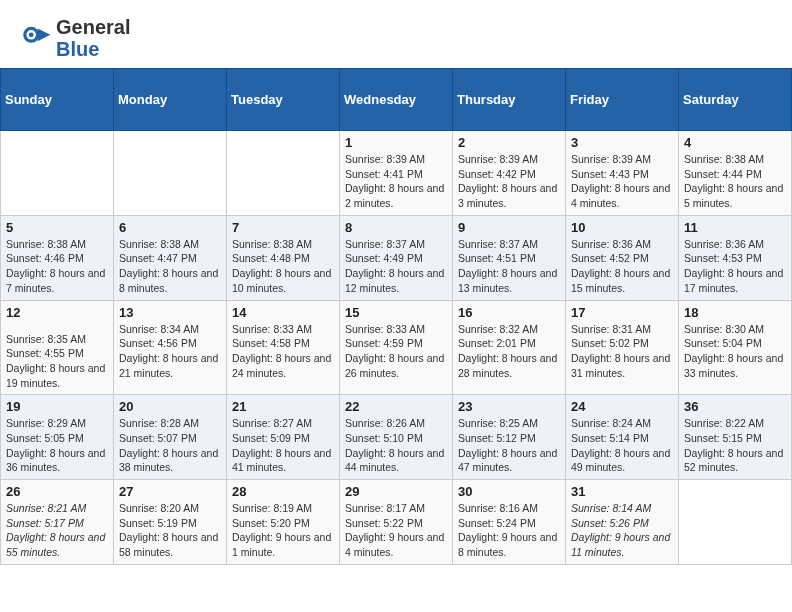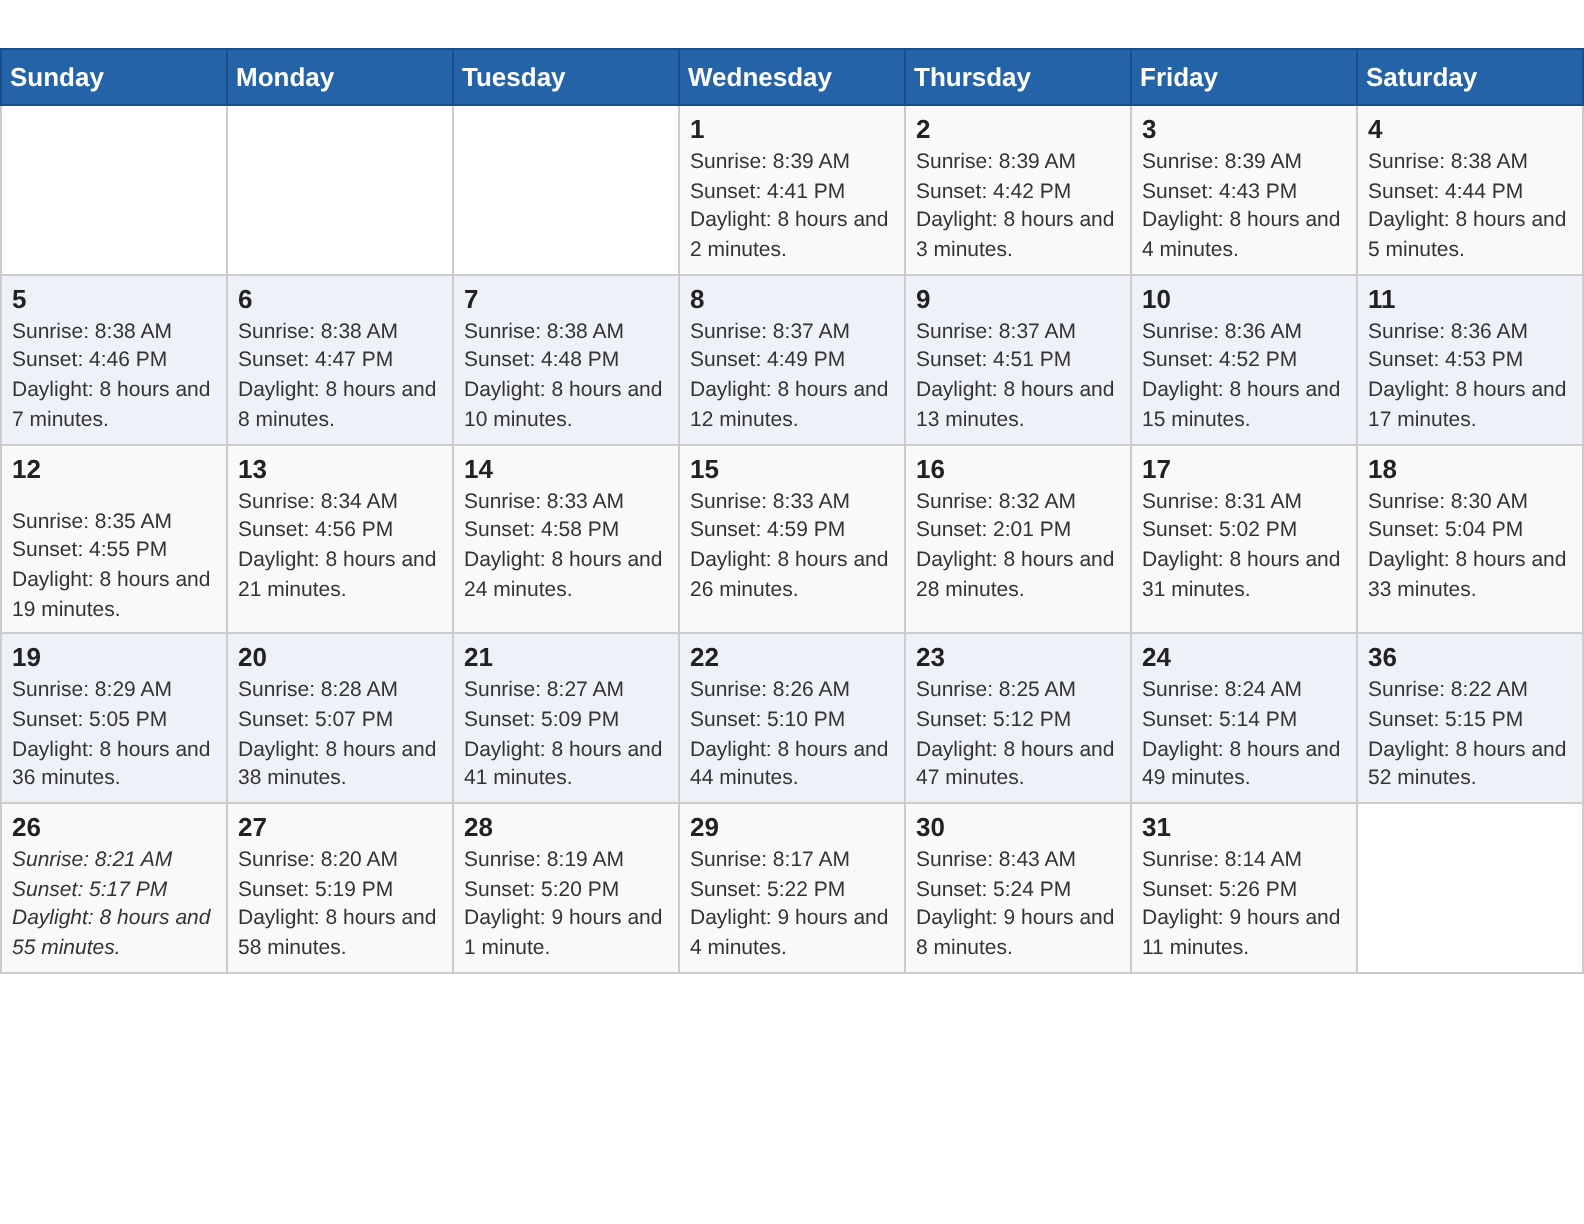--- a/index.html
+++ b/index.html
@@ -49,21 +49,21 @@
     .calendar {
       width: 100%;
       border-collapse: collapse;
       margin: 0;
     }
     .calendar thead tr th {
       background: #2563a8;
       color: #fff;
       font-size: 13px;
       font-weight: bold;
-      padding: 6px 4px;
+      padding: 23px 4px;
       text-align: left;
       border: 1px solid #1a4e8a;
     }
     .calendar tbody tr td {
       border: 1px solid #ccc;
       vertical-align: top;
       padding: 4px 5px;
       font-size: 11px;
       color: #333;
       width: calc(100% / 7);
@@ -89,20 +89,32 @@
       color: #333;
     }
     .empty {
       background: #fff !important;
     }
   </style>
 </head>
 <body>
 
 <div class="header">
+  <div class="logo">
+    <svg class="logo-icon" viewBox="0 0 40 40">
+      <circle cx="14" cy="16" r="10" fill="#2563a8"></circle>
+      <circle cx="14" cy="16" r="6" fill="#fff"></circle>
+      <circle cx="14" cy="16" r="3" fill="#2563a8"></circle>
+      <polygon points="22,8 38,16 22,24" fill="#2563a8"></polygon>
+    </svg>
+    <div class="logo-text">
+      <span class="logo-general">General</span><br>
+      <span class="logo-blue">Blue</span>
+    </div>
+  </div>
 </div>
 
 <table class="calendar">
   <thead>
     <tr>
       <th>Sunday</th>
       <th>Monday</th>
       <th>Tuesday</th>
       <th>Wednesday</th>
       <th>Thursday</th>
@@ -292,26 +304,26 @@
 Daylight: 9 hours and 1 minute.</div>
         </td>
         <td>
           <span class="day-number">29</span>
           <div class="cell-text" style="white-space: pre-line;">Sunrise: 8:17 AM
 Sunset: 5:22 PM
 Daylight: 9 hours and 4 minutes.</div>
         </td>
         <td>
           <span class="day-number">30</span>
-          <div class="cell-text" style="white-space: pre-line;">Sunrise: 8:43 AM
+          <div class="cell-text" style="white-space: pre-line;">Sunrise: 8:16 AM
 Sunset: 5:24 PM
 Daylight: 9 hours and 8 minutes.</div>
         </td>
         <td>
           <span class="day-number">31</span>
-          <div class="cell-text" style="white-space: pre-line;">Sunrise: 8:14 AM
+          <div class="cell-text" style="white-space: pre-line; font-style: italic;">Sunrise: 8:14 AM
 Sunset: 5:26 PM
 Daylight: 9 hours and 11 minutes.</div>
         </td>
         <td class="empty"></td>
       </tr>
     </tbody>
 </table>
 
 </body></html>

